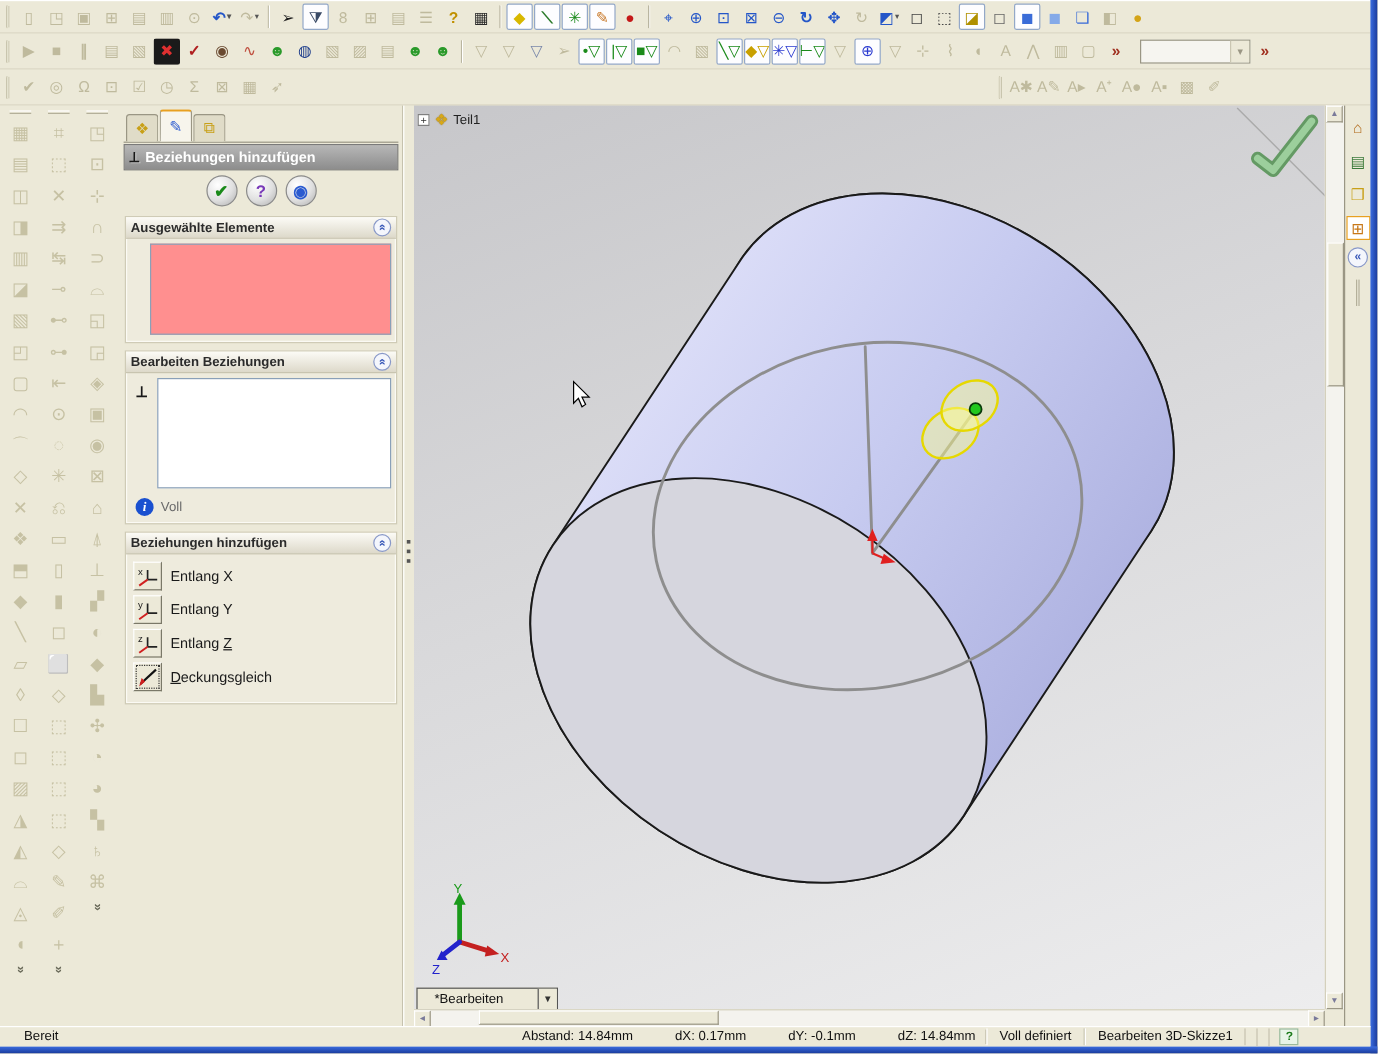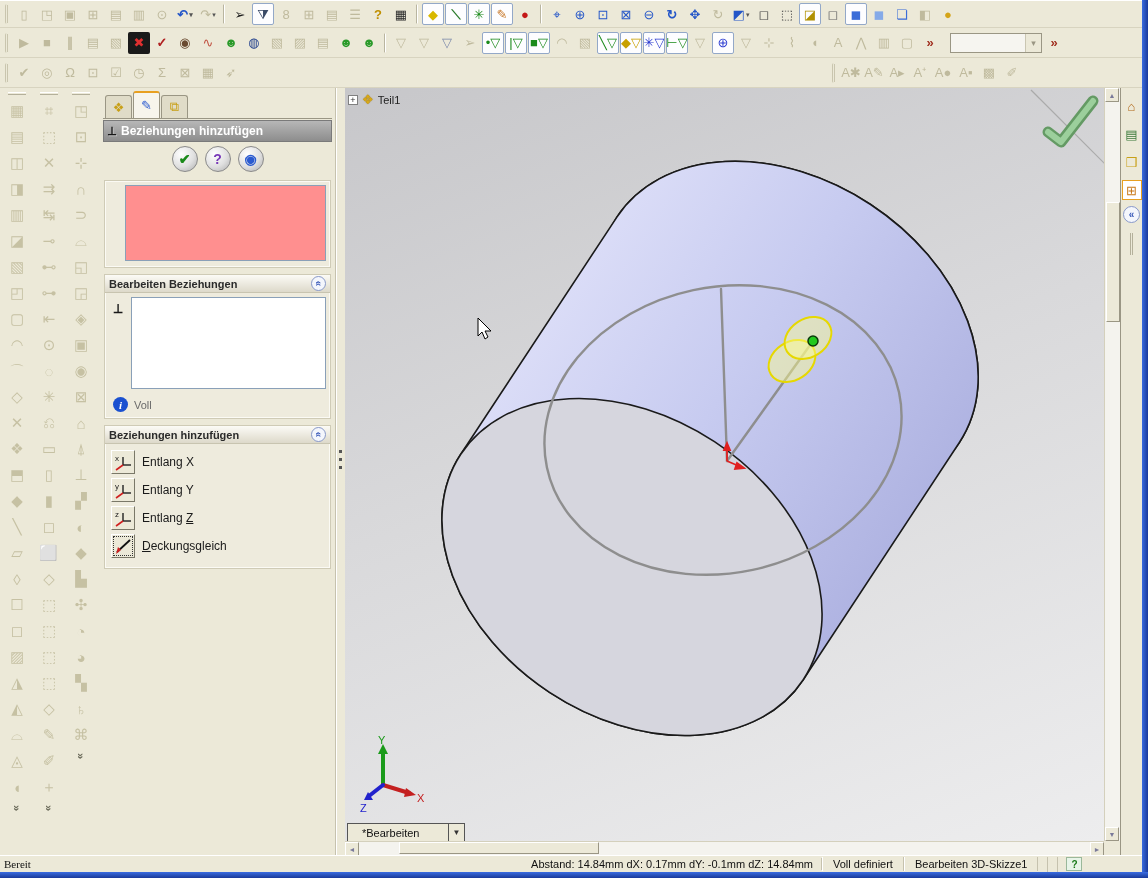--- a/index.html
+++ b/index.html
@@ -118,23 +118,23 @@
                  color:#3858b8; font-weight:bold; font-size:10px; display:flex; align-items:center; justify-content:center; }
   .tp-grip { width:3px; height:22px; border-left:1px solid #b4b09a; border-right:1px solid #b4b09a; margin-top:4px; }
   
   #right-border { position:absolute; left:1142px; top:0; width:6px; height:878px;
                   background:linear-gradient(90deg,#3a6ce0,#1a3a9a); }
   #bottom-border { position:absolute; left:0; top:872px; width:1148px; height:6px;
                    background:linear-gradient(180deg,#3a6ce0,#1a3a9a); }
   
   #statusbar { position:absolute; left:0; top:855px; width:1142px; height:17px; background:#ece9d8;
                border-top:1px solid #fff; display:flex; align-items:center; font-size:11px; }
-  .sb-ready { width:330px; padding-left:4px;font-family:Liberation Serif, serif; }
+  .sb-ready { width:330px; padding-left:20px; }
   .sb-meas { width:492px; text-align:right; padding-right:8px; border-right:1px solid #c6c2ae; }
-  .sb-meas span { margin-left:0; }
+  .sb-meas span { margin-left:32px; }
   .sb-cell { border-left:1px solid #fff; border-right:1px solid #c6c2ae; padding:0 10px; height:14px;
              display:flex; align-items:center; }
   .sb-small { width:10px; height:15px; border-right:1px solid #c6c2ae; }
   .sb-help { width:16px; height:14px; margin-left:8px; background:#e8f4e8; border:1px solid #9ab89a;
              color:#1a7a1a; font-weight:bold; font-size:10px; display:flex; align-items:center; justify-content:center; }
 </style>
 </head>
 <body>
 
 <div id="toolbar-row1" class="tb">
@@ -759,20 +759,24 @@
     <span>Beziehungen hinzufügen</span>
   </div>
 
   <div id="pm-actions">
     <div class="pm-btn" style="color:#1a8a1a">✔</div>
     <div class="pm-btn" style="color:#7838b8">?</div>
     <div class="pm-btn" style="color:#2a5ad0">◉</div>
   </div>
 
   <div class="group">
+    <div class="g-hdr">
+      <span class="g-title">Ausgewählte Elemente</span>
+      <span class="g-chevron">«</span>
+    </div>
     <div class="g-body">
       <div class="lb pink">
 
       <div class="lb-item"></div>
           <div class="lb-item"></div>
         </div>
     </div>
   </div>
 
   <div class="group">

